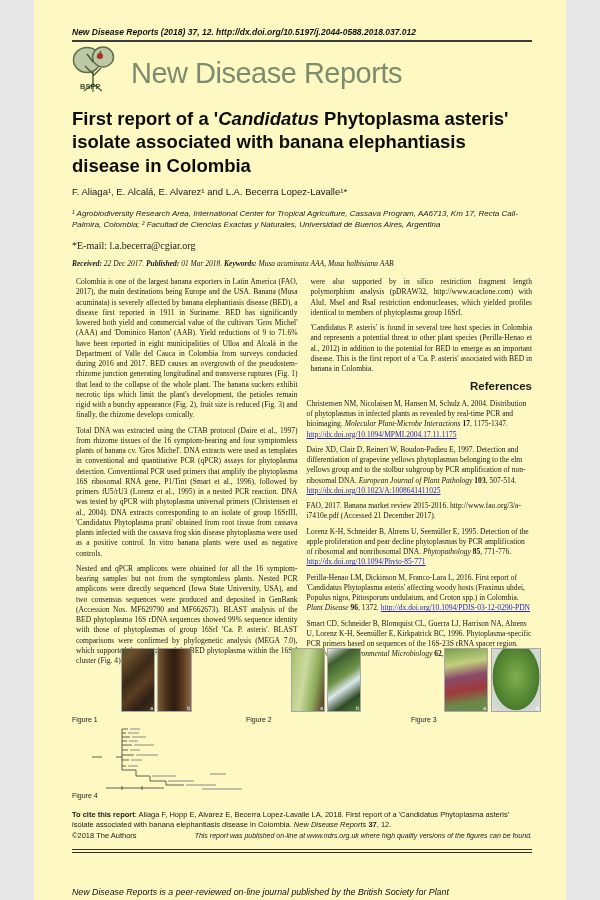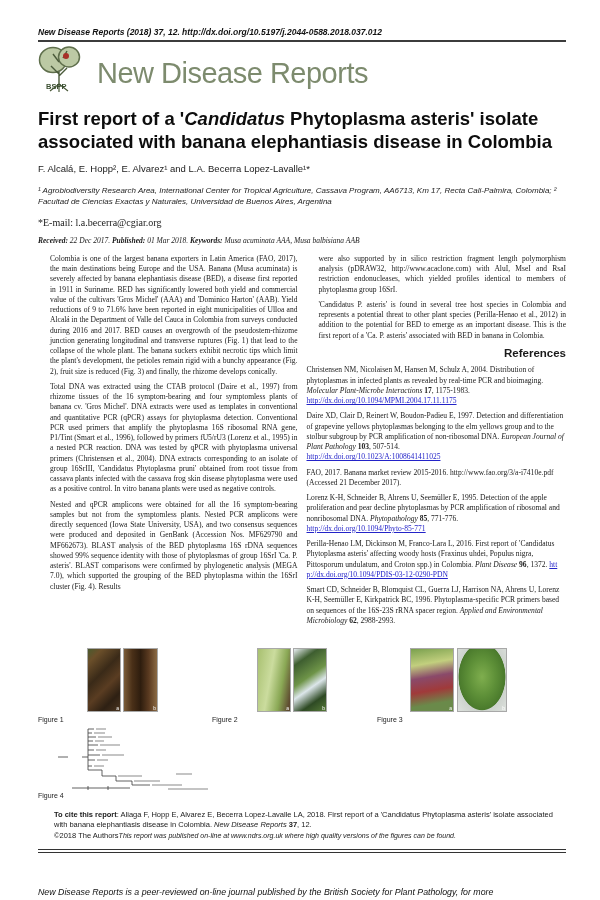--- a/index.html
+++ b/index.html
@@ -1,16 +1,16 @@
 <!DOCTYPE html>
 <html><head>
 <meta charset="utf-8">
 <style>
   html,body{margin:0;padding:0;background:#e8e8e8;}
-  .page{position:relative;width:600px;height:900px;background:#ffffff;margin:0 auto;
+  .page{position:relative;width:532px;height:900px;background:#fef9c3;margin:0 auto;
         font-family:"Liberation Serif",serif;color:#1a1a1a;overflow:hidden;}
   .inner{position:absolute;left:38px;right:34px;top:0;}
 
   .hdr-line{padding-top:27px;font-family:"Liberation Sans",sans-serif;
             font-size:8.5px;font-weight:bold;font-style:italic;color:#111;}
   .hdr-rule{margin-top:3px;border-bottom:2px solid #3c3c3c;}
 
   .logo-row{display:flex;align-items:center;gap:15px;margin-top:4px;height:54px;}
   .journal-name{font-family:"Liberation Sans",sans-serif;font-size:29px;color:#7d8b6e;
                 letter-spacing:-0.5px;line-height:1;}
@@ -19,21 +19,21 @@
          font-size:18.5px;line-height:1.26;color:#0d0d0d;}
   .authors{margin-top:9px;font-family:"Liberation Sans",sans-serif;font-size:9.5px;}
   .affils{margin-top:11px;font-family:"Liberation Sans",sans-serif;font-style:italic;
           font-size:8px;line-height:1.45;color:#222;}
   .email{margin-top:9px;font-size:10px;}
   .meta{margin-top:8px;font-size:7.5px;font-style:italic;}
   .meta b{font-style:italic;}
 
   .columns{display:flex;gap:9px;margin-top:9px;max-height:392px;overflow:hidden;}
   .col{flex:1;font-size:7.55px;line-height:1.36;text-align:justify;}
-  .col p{margin:0 0 5px 12px;}
+  .col p{margin:0 0 5px 4px;}
   .refs-heading{font-family:"Liberation Sans",sans-serif;font-weight:bold;
                 font-size:11.5px;margin:5px 0 4px 0;text-align:right;}
   .ref{margin:0 0 5px 0;line-height:1.36;text-align:left;}
   .doi{color:#2323c8;text-decoration:underline;word-break:break-all;cursor:pointer;text-align:right;}
 
   .photo{position:absolute;height:64px;border:1px solid #a8a8a8;box-sizing:border-box;}
   .photo .corner{position:absolute;right:1px;bottom:0;font-family:"Liberation Sans",sans-serif;
                  font-size:5px;color:#fff;}
   .fig-label{position:absolute;top:716px;font-family:"Liberation Sans",sans-serif;
              font-size:7px;color:#222;}
@@ -42,23 +42,23 @@
   .f1b{left:123px;width:35px;background:linear-gradient(90deg,#7a5c38 0%,#4a3018 25%,#2e1d0e 50%,#5a3a20 75%,#8a6a44 100%);}
   .f2a{left:257px;width:34px;background:linear-gradient(100deg,#a8c070 0%,#cbdc9e 40%,#8aa855 70%,#5e4a30 95%);}
   .f2b{left:293px;width:34px;background:linear-gradient(145deg,#e8eef2 0%,#3e5e30 20%,#6e9448 45%,#dce6ea 60%,#2e4a24 80%,#567a38 100%);}
   .f3a{left:410px;width:44px;background:linear-gradient(170deg,#7aa04e 0%,#c2cf7e 25%,#8a4a6a 45%,#a03a3a 65%,#6a8a4a 85%);}
   .f3b{left:457px;width:50px;background:radial-gradient(ellipse at 50% 45%,#7fae4e 0%,#5e9038 40%,#4a7a2c 68%,#cdd3cd 70%,#dde1dd 100%);}
 
   .fig4{position:absolute;left:58px;top:726px;}
   .fig4-label{position:absolute;left:38px;top:792px;font-family:"Liberation Sans",sans-serif;
               font-size:7px;color:#222;}
 
-  .cite{position:absolute;left:54px;right:34px;top:810px;
+  .cite{position:absolute;left:38px;right:34px;top:810px;
         font-family:"Liberation Sans",sans-serif;font-size:7.5px;line-height:1.35;color:#1a1a1a;}
-  .cite .row{display:flex;justify-content:flex-start;margin-top:1px;}
+  .cite .row{display:flex;justify-content:space-between;margin-top:1px;}
   .cite .note{font-style:italic;font-size:7px;color:#222;}
 
   .dbl-rule{position:absolute;left:38px;right:34px;top:849px;height:2px;
             border-top:1px solid #333;border-bottom:1px solid #333;}
 
   .footer{position:absolute;left:38px;right:34px;top:856px;display:flex;
           font-family:"Liberation Sans",sans-serif;font-style:italic;font-size:8.8px;
           line-height:1.45;color:#111;margin-top:30px;}
   .footer .ftext{flex:1;padding-right:20px;}
   .footer .pageno{align-self:flex-end;font-size:9px;white-space:nowrap;}
@@ -81,41 +81,41 @@
           <circle cx="28" cy="12" r="3" fill="#a83028"></circle>
           <path d="M21 40 L12 47 M21 40 L30 47 M21 40 L21 48" stroke="#4a5a3a" stroke-width="1.2" fill="none"></path>
           <text x="8" y="45" font-family="Liberation Sans, sans-serif" font-size="7.5" font-weight="bold" fill="#3c5032">BSPP</text>
         </svg>
       </span>
       <span class="journal-name">New Disease Reports</span>
     </div>
 
     <div class="title"><span>First report of a '</span><i>Candidatus</i><span> Phytoplasma asteris' isolate associated with banana elephantiasis disease in Colombia</span></div>
 
-    <div class="authors">F. Alcalá, E. Hopp², E. Alvarez¹ and L.A. Becerra Lopez-Lavalle¹*</div>
+    <div class="authors">F. Aliaga¹, E. Alcalá, E. Alvarez¹ and L.A. Becerra Lopez-Lavalle¹*</div>
 
     <div class="affils">¹ Agrobiodiversity Research Area, International Center for Tropical Agriculture, Cassava Program, AA6713, Km 17, Recta Cali-Palmira, Colombia; ² Facultad de Ciencias Exactas y Naturales, Universidad de Buenos Aires, Argentina</div>
 
     <div class="email"><span>*E-mail: l.a.becerra@cgiar.org</span></div>
 
     <div class="meta"><b>Received:</b><span> 22 Dec 2017. </span><b>Published:</b><span> 01 Mar 2018. </span><b>Keywords:</b><span> Musa acuminata AAA, Musa balbisiana AAB</span></div>
 
     <div class="columns">
       <div class="col">
         <p>Colombia is one of the largest banana exporters in Latin America (FAO, 2017), the main destinations being Europe and the USA. Banana (Musa acuminata) is severely affected by banana elephantiasis disease (BED), a disease first reported in 1911 in Suriname. BED has significantly lowered both yield and commercial value of the cultivars 'Gros Michel' (AAA) and 'Dominico Harton' (AAB). Yield reductions of 9 to 71.6% have been reported in eight municipalities of Ulloa and Alcalá in the Department of Valle del Cauca in Colombia from surveys conducted during 2016 and 2017. BED causes an overgrowth of the pseudostem-rhizome junction generating longitudinal and transverse ruptures (Fig. 1) that lead to the collapse of the whole plant. The banana suckers exhibit necrotic tips which limit the plant's development, the petioles remain rigid with a bunchy appearance (Fig. 2), fruit size is reduced (Fig. 3) and finally, the rhizome develops conically.</p>
         <p>Total DNA was extracted using the CTAB protocol (Daire et al., 1997) from rhizome tissues of the 16 symptom-bearing and four symptomless plants of banana cv. 'Gros Michel'. DNA extracts were used as templates in conventional and quantitative PCR (qPCR) assays for phytoplasma detection. Conventional PCR used primers that amplify the phytoplasma 16S ribosomal RNA gene, P1/Tint (Smart et al., 1996), followed by primers fU5/rU3 (Lorenz et al., 1995) in a nested PCR reaction. DNA was tested by qPCR with phytoplasma universal primers (Christensen et al., 2004). DNA extracts corresponding to an isolate of group 16SrIII, 'Candidatus Phytoplasma pruni' obtained from root tissue from cassava plants infected with the cassava frog skin disease phytoplasma were used as a positive control. In vitro banana plants were used as negative controls.</p>
         <p>Nested and qPCR amplicons were obtained for all the 16 symptom-bearing samples but not from the symptomless plants. Nested PCR amplicons were directly sequenced (Iowa State University, USA), and two consensus sequences were produced and deposited in GenBank (Accession Nos. MF629790 and MF662673). BLAST analysis of the BED phytoplasma 16S rDNA sequences showed 99% sequence identity with those of phytoplasmas of group 16SrI 'Ca. P. asteris'. BLAST comparisons were confirmed by phylogenetic analysis (MEGA 7.0), which supported the grouping of the BED phytoplasma within the 16SrI cluster (Fig. 4). Results</p>
       </div>
       <div class="col">
         <p>were also supported by in silico restriction fragment length polymorphism analysis (pDRAW32, http://www.acaclone.com) with AluI, MseI and RsaI restriction endonucleases, which yielded profiles identical to members of phytoplasma group 16SrI.</p>
         <p>'Candidatus P. asteris' is found in several tree host species in Colombia and represents a potential threat to other plant species (Perilla-Henao et al., 2012) in addition to the potential for BED to emerge as an important disease. This is the first report of a 'Ca. P. asteris' associated with BED in banana in Colombia.</p>
 
         <div class="refs-heading">References</div>
 
-        <div class="ref"><span>Christensen NM, Nicolaisen M, Hansen M, Schulz A, 2004. Distribution of phytoplasmas in infected plants as revealed by real-time PCR and bioimaging. </span><i>Molecular Plant-Microbe Interactions </i><b>17</b><span>, 1175-1983.</span><br>
+        <div class="ref"><span>Christensen NM, Nicolaisen M, Hansen M, Schulz A, 2004. Distribution of phytoplasmas in infected plants as revealed by real-time PCR and bioimaging. </span><i>Molecular Plant-Microbe Interactions </i><b>17</b><span>, 1175-1347.</span><br>
           <span class="doi">http://dx.doi.org/10.1094/MPMI.2004.17.11.1175</span></div>
 
         <div class="ref"><span>Daire XD, Clair D, Reinert W, Boudon-Padieu E, 1997. Detection and differentiation of grapevine yellows phytoplasmas belonging to the elm yellows group and to the stolbur subgroup by PCR amplification of non-ribosomal DNA. </span><i>European Journal of Plant Pathology </i><b>103</b><span>, 507-514.</span><br>
           <span class="doi">http://dx.doi.org/10.1023/A:1008641411025</span></div>
 
         <div class="ref"><span>FAO, 2017. Banana market review 2015-2016. http://www.fao.org/3/a-i7410e.pdf (Accessed 21 December 2017).</span></div>
 
         <div class="ref"><span>Lorenz K-H, Schneider B, Ahrens U, Seemüller E, 1995. Detection of the apple proliferation and pear decline phytoplasmas by PCR amplification of ribosomal and nonribosomal DNA. </span><i>Phytopathology </i><b>85</b><span>, 771-776.</span><br>
           <span class="doi">http://dx.doi.org/10.1094/Phyto-85-771</span></div>
 

